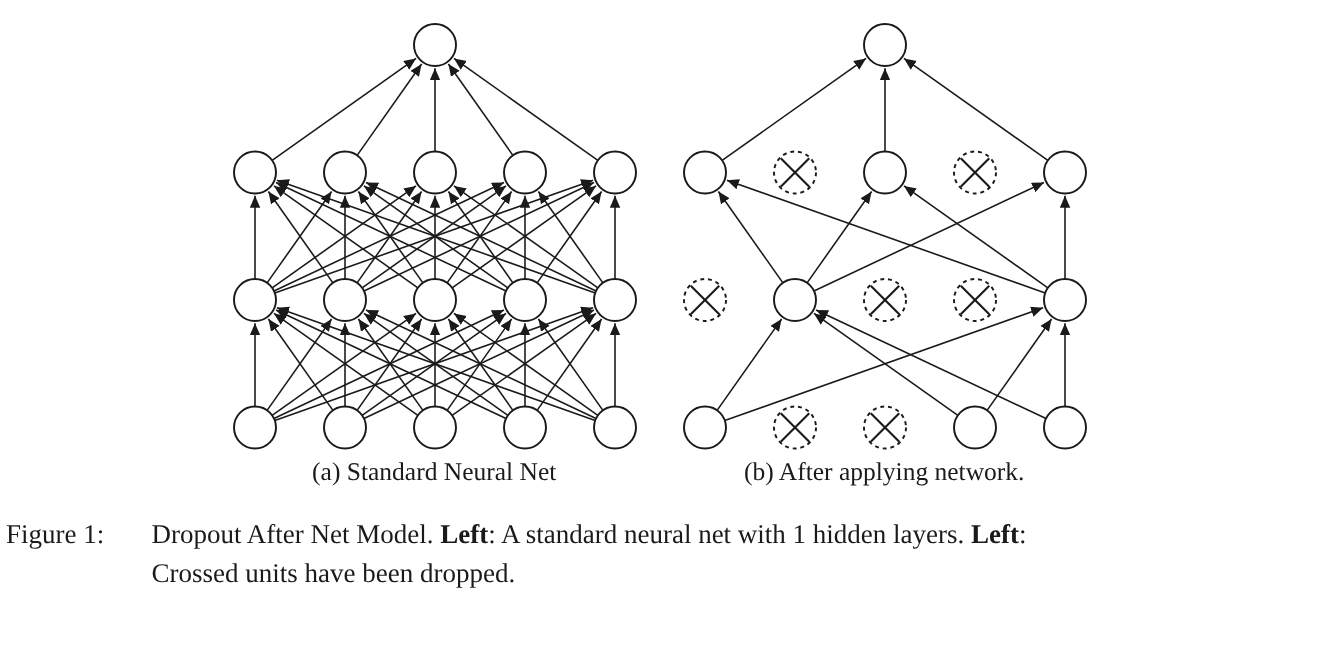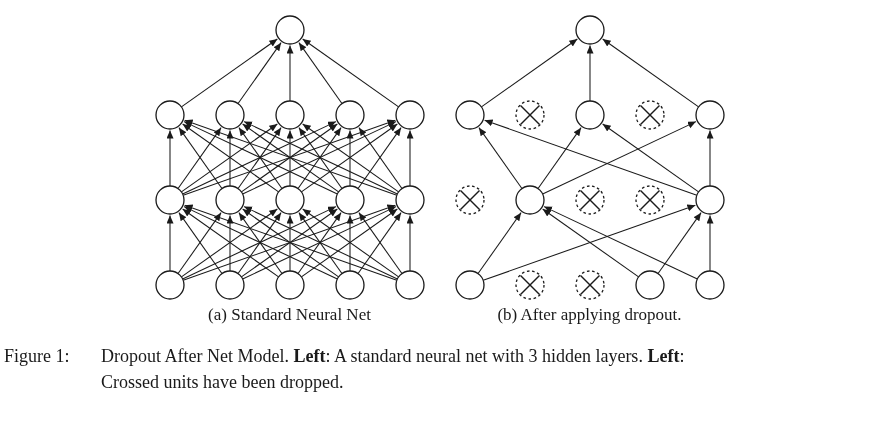--- a/index.html
+++ b/index.html
@@ -264,26 +264,26 @@
               <line x1="200.5" y1="120.5" x2="219.5" y2="101.5" stroke="#1a1a1a" stroke-width="1.4"></line>
             </g>
             <g>
               <circle cx="270" cy="111" r="14" fill="#ffffff" stroke="#1a1a1a" stroke-width="1.3"></circle>
             </g>
             <g>
               <circle cx="150" cy="26" r="14" fill="#ffffff" stroke="#1a1a1a" stroke-width="1.3"></circle>
             </g>
           </g>
         </svg>
-      <figcaption>(b) After applying dropout.</figcaption>
+      <figcaption>(b) After applying network.</figcaption>
     </figure>
 
   </div>
 
   <div class="caption">
     <span class="cap-label">Figure 1:</span>
     <div class="cap-body">
-        <div class="cap-line"><span>Dropout After Net Model. </span><span class="cap-bold">Left</span><span>: A standard neural net with 3 hidden layers. </span><span class="cap-bold">Left</span><span>:</span></div>
+        <div class="cap-line"><span>Dropout After Net Model. </span><span class="cap-bold">Left</span><span>: A standard neural net with 1 hidden layers. </span><span class="cap-bold">Left</span><span>:</span></div>
         <div class="cap-line"><span>Crossed units have been dropped.</span></div>
       </div>
   </div>
 
 </div>
 
 </body></html>

